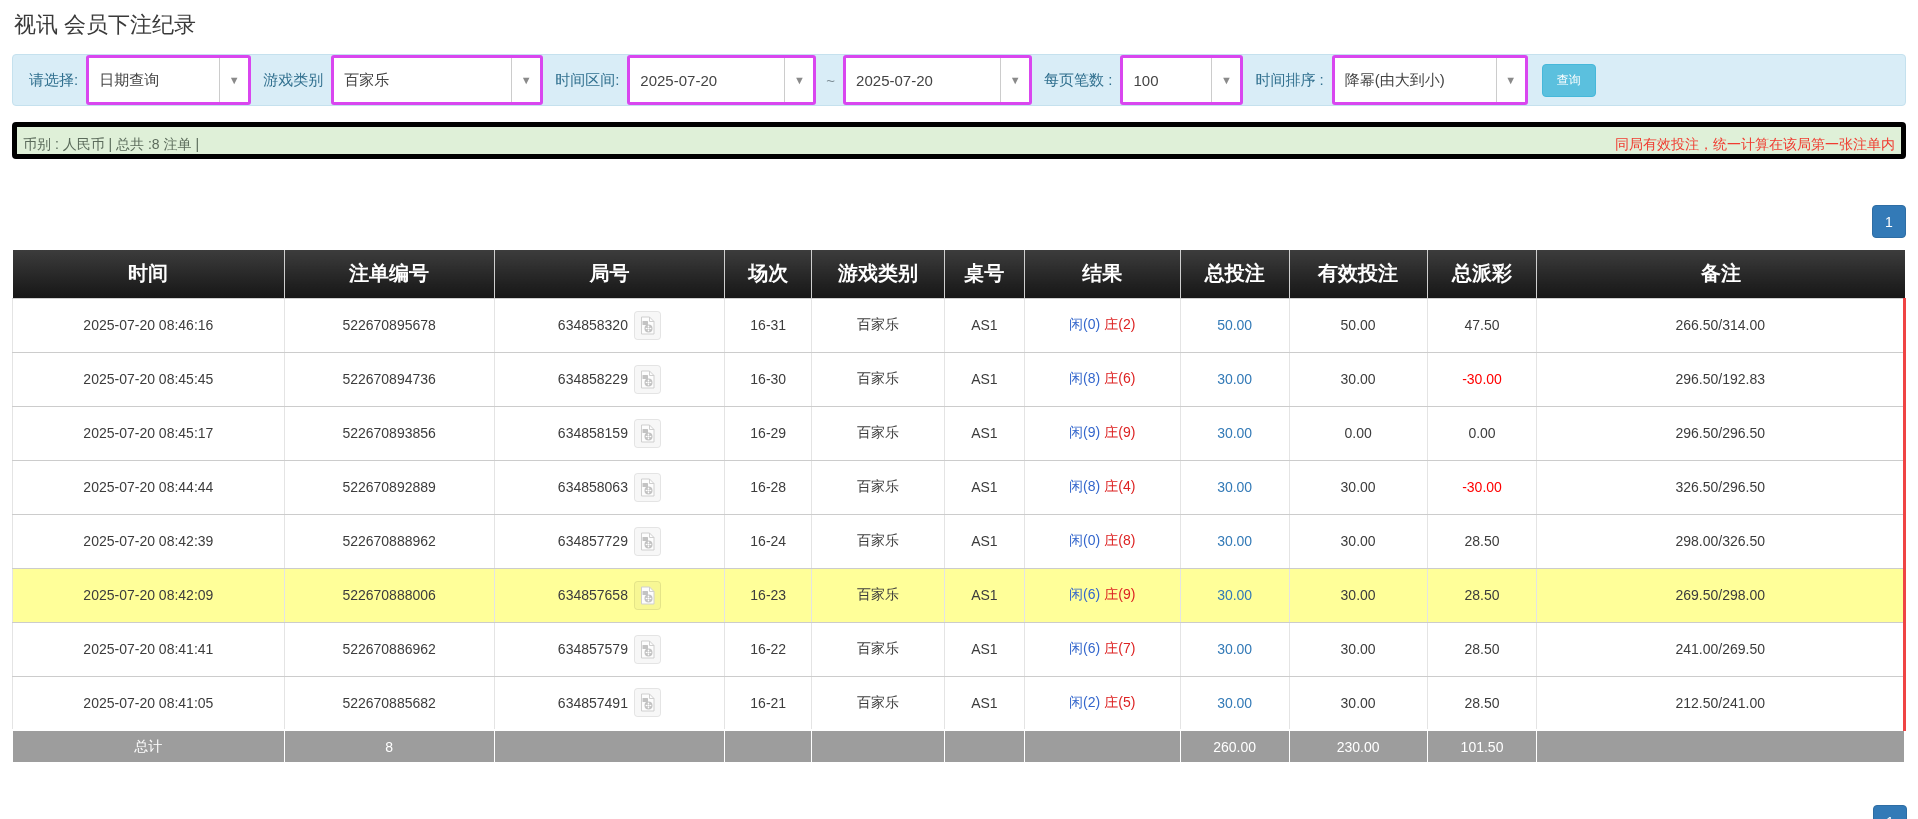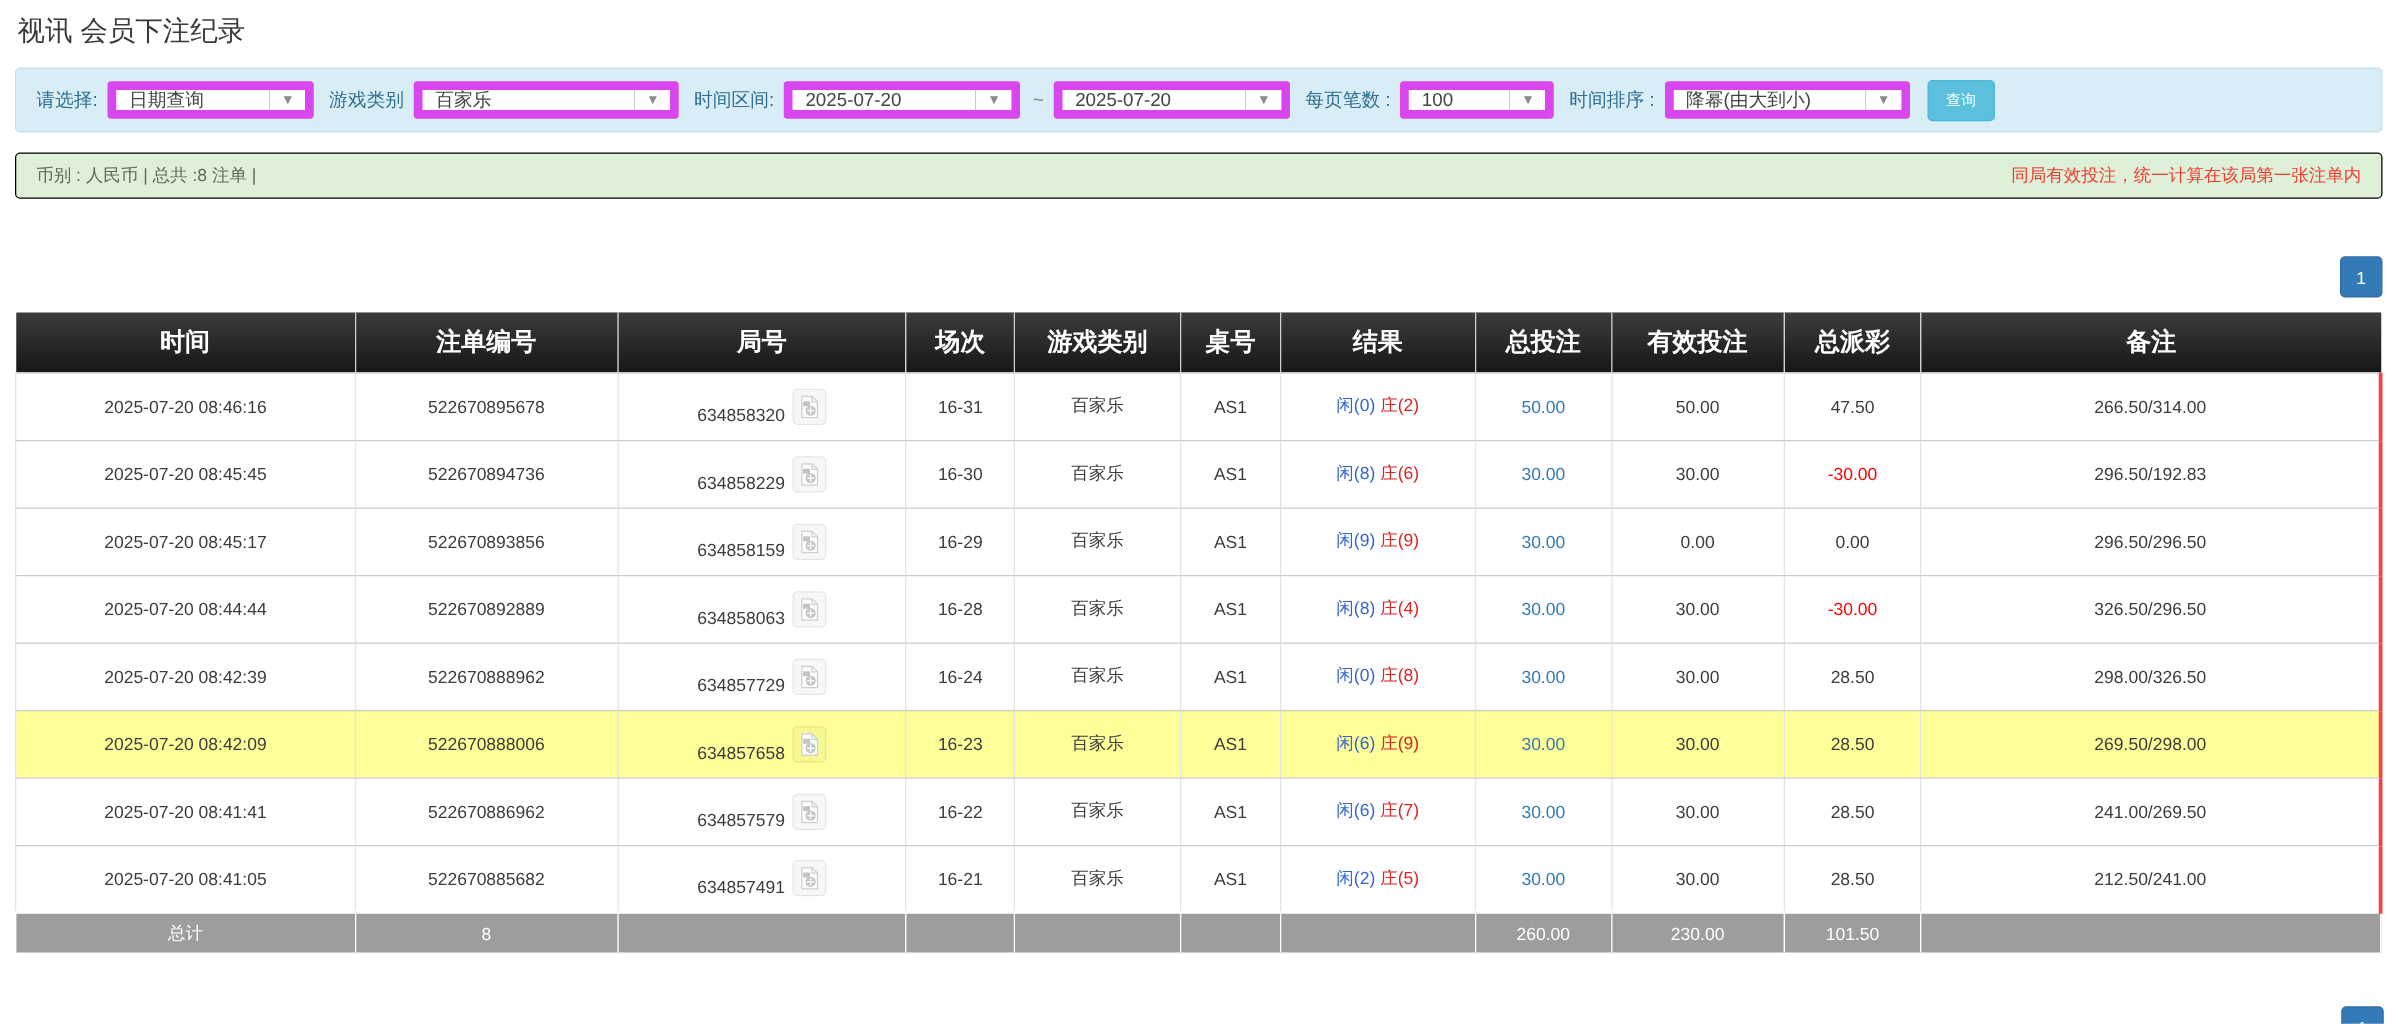--- a/index.html
+++ b/index.html
@@ -13,34 +13,34 @@
     font-family:"Liberation Sans","DejaVu Sans",sans-serif;color:#333;position:relative}
 
   
   .page-title{margin:10px 14px 0;font-size:22px;font-weight:400;color:#3a3a3a;line-height:30px}
 
   
   .filter-panel{margin:14px 12px 0;height:52px;background:var(--panel-blue);
     border:1px solid #c5e1ee;border-radius:4px;display:flex;align-items:center;
     padding:0 14px;white-space:nowrap}
   .f-label{font-size:15px;font-weight:normal;color:#31708f;margin:0 8px 0 2px}
-  .combo{display:inline-flex;align-items:stretch;height:30px;background:#fff;
-    border:7px solid #d946ef;border-radius:3px;margin-right:10px;cursor:pointer}
+  .combo{display:inline-flex;align-items:stretch;height:50px;background:#fff;
+    border:3px solid #d946ef;border-radius:3px;margin-right:10px;cursor:pointer}
   .combo .val{flex:1;display:flex;align-items:center;padding:0 10px;font-size:15px;color:#444;overflow:hidden}
   .combo .arrow{width:29px;border-left:1px solid #ccc;display:flex;align-items:center;
     justify-content:center;color:#8a8a8a;font-size:11px;background:#fff;border-radius:0 2px 2px 0}
   .w-select{width:165px}.w-game{width:212px}.w-date{width:189px}.w-size{width:123px}.w-sort{width:196px}
   .tilde{color:#7a8a93;font-size:15px;margin:0 8px 0 0}
   .search-btn{height:33px;padding:0 14px;background:var(--button-cyan);color:#fff;
     border:1px solid #46b8da;border-radius:4px;font-size:12px;cursor:pointer;margin-left:4px}
 
   
   .summary-bar{margin:16px 12px 0;height:37px;background:var(--bar-green);
-    border:1px solid #000000;border-radius:4px;display:flex;align-items:center;
-    justify-content:space-between;padding:0 16px;font-size:14px}
+    border:5px solid #000000;border-radius:4px;display:flex;align-items:flex-end;
+    justify-content:space-between;padding:0 6px;font-size:14px}
   .summary-left{color:#5b6b5b}
   .summary-right{color:var(--notice-red)}
 
   
   .pager-row{display:flex;justify-content:flex-end;margin:46px 12px 0}
   .page-btn{width:34px;height:33px;background:var(--accent-blue);border:1px solid #2e6da4;
     border-radius:4px;color:#fff;font-size:14px;display:flex;align-items:center;
     justify-content:center;cursor:pointer}
   .page-btn-bottom{position:absolute;right:11px;top:805px}
 
@@ -52,21 +52,21 @@
   thead th:last-child{border-right:none}
   tbody td{height:54px;text-align:center;font-size:14px;color:#3c3c3c;background:#fff;
     border-bottom:1px solid #ccc;border-right:1px solid #e4e4e4;vertical-align:middle}
   tbody td:first-child{border-left:1px solid #e4e4e4}
   tbody td:last-child{border-right:3px solid #ef4444}
   tbody tr.highlight td{background:var(--highlight-yellow)}
   .res-player{color:var(--player-blue)}
   .res-banker{color:var(--banker-red);margin-left:4px}
   .bet-link{color:var(--accent-blue);text-decoration:none;cursor:pointer}
   td.neg{color:var(--negative-red)}
-  .round-wrap{display:inline-flex;align-items:flex-end;gap:6px}
+  .round-wrap{display:inline-flex;align-items:center;gap:6px}
   .video-btn{width:27px;height:29px;background:rgba(0,0,0,0.03);border:1px solid rgba(0,0,0,0.08);
     border-radius:4px;display:inline-flex;align-items:center;justify-content:center;cursor:pointer}
 
   tfoot td{height:33px;background:var(--footer-gray);color:#fff;font-size:14px;
     text-align:center;border:1px solid #fff;border-width:2px 1px}
 </style>
 </head>
 <body>
 
 <h1 class="page-title">视讯 会员下注纪录</h1>

